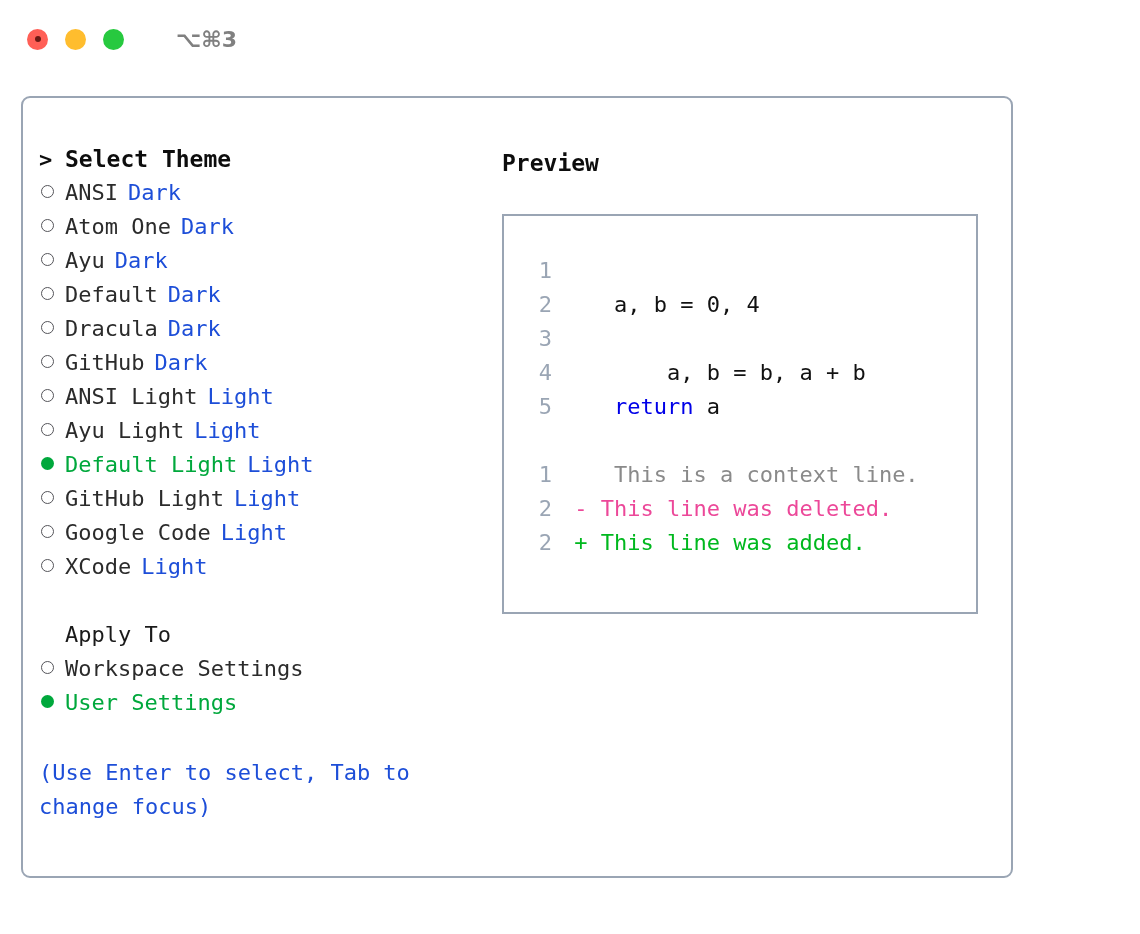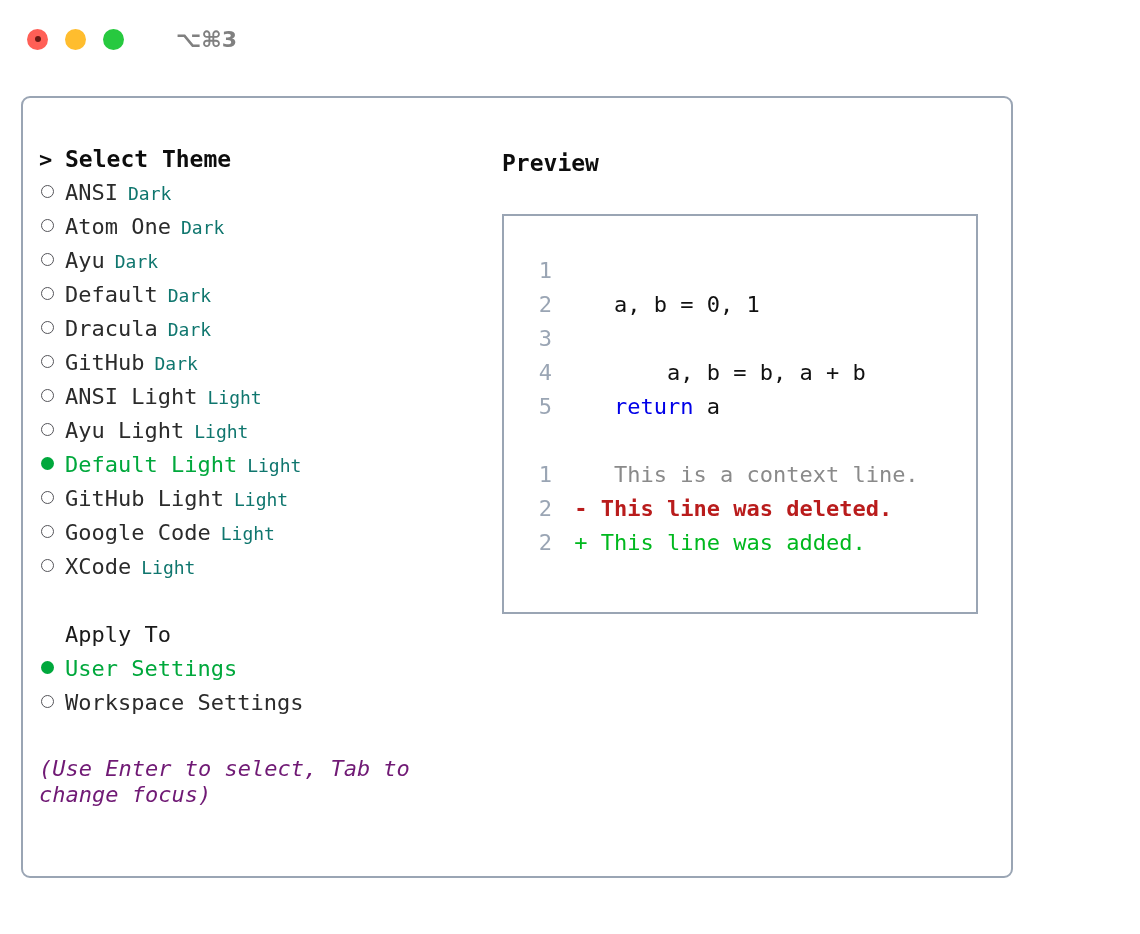--- a/index.html
+++ b/index.html
@@ -124,39 +124,38 @@
   .radio-dot.off { background: transparent; border: 1.8px solid #55555a; }
 
   .label {
     color: #2b2b2b;
     font-size: 22px;
     text-align: center;
   }
   .row.selected .label { color: #00a83c; }
 
   .tag {
-    color: #0f766e;
-    font-size: 18px;
+    color: #1d4ed8;
+    font-size: 22px;
     margin-left: 10px;
   }
 
   .spacer-row { height: 34px; }
 
   .applyto-row .label {
     color: #1a1a1a;
   }
 
   .hint {
     margin-top: 32px;
-    color: #701a75;
-    font-size: 22px;
-    line-height: 26px;
+    color: #1d4ed8;
+    font-size: 22px;
+    line-height: 34px;
     width: 410px;
     white-space: pre-wrap;
-    font-style: italic;
   }
 
   
   .right-col {
     position: absolute;
     left: 479px;
     top: 48px;
     width: 500px;
   }
   .preview-title {
@@ -189,21 +188,21 @@
     color: #9aa5b4;
     font-size: 22px;
     margin-right: 9px;
   }
   .code-text { font-size: 22px; color: #111111; }
   .tok-kw   { color: #0000e8; }
   .tok-fn   { color: #b31212; }
   .tok-plain{ color: #111111; }
   .blank-line { height: 34px; }
   .diff-ctx { color: #8a8a8a; }
-  .diff-del { color: #b91c1c; font-weight: bold; }
+  .diff-del { color: #ec4899; }
   .diff-add { color: #00b81e; }
 </style>
 </head>
 <body>
 
 <div class="titlebar">
   <div class="traffic">
     <span class="dot dot-close"></span>
     <span class="dot dot-min"></span>
     <span class="dot dot-max"></span>
@@ -237,34 +236,34 @@
         </div>
 
       <div class="spacer-row"></div>
 
       <div class="row applyto-row">
         <span class="marker"></span>
         <span class="label">Apply To</span>
       </div>
 
       <div id="apply-items">
+          <div class="row"><span class="marker"><span class="radio-dot off"></span></span><span class="label">Workspace Settings</span></div>
           <div class="row selected"><span class="marker"><span class="radio-dot on"></span></span><span class="label">User Settings</span></div>
-          <div class="row"><span class="marker"><span class="radio-dot off"></span></span><span class="label">Workspace Settings</span></div>
         </div>
 
       <div class="hint">(Use Enter to select, Tab to change focus)</div>
     </div>
 
     <div class="right-col">
       <div class="preview-title">Preview</div>
 
       <div class="code-box">
         <div id="code-lines">
             <div class="code-line"><span class="ln">1</span></div>
-            <div class="code-line"><span class="ln">2</span><span class="code-text"><span class="tok-plain">    a, b = 0, 1</span></span></div>
+            <div class="code-line"><span class="ln">2</span><span class="code-text"><span class="tok-plain">    a, b = 0, 4</span></span></div>
             <div class="code-line"><span class="ln">3</span></div>
             <div class="code-line"><span class="ln">4</span><span class="code-text"><span class="tok-plain">        a, b = b, a + b</span></span></div>
             <div class="code-line"><span class="ln">5</span><span class="code-text"><span class="tok-plain">    </span><span class="tok-kw">return</span><span class="tok-plain"> a</span></span></div>
           </div>
         <div class="blank-line"></div>
         <div id="diff-lines">
             <div class="code-line"><span class="ln">1</span><span class="code-text diff-ctx">    This is a context line.</span></div>
             <div class="code-line"><span class="ln">2</span><span class="code-text diff-del"> - This line was deleted.</span></div>
             <div class="code-line"><span class="ln">2</span><span class="code-text diff-add"> + This line was added.</span></div>
           </div>

